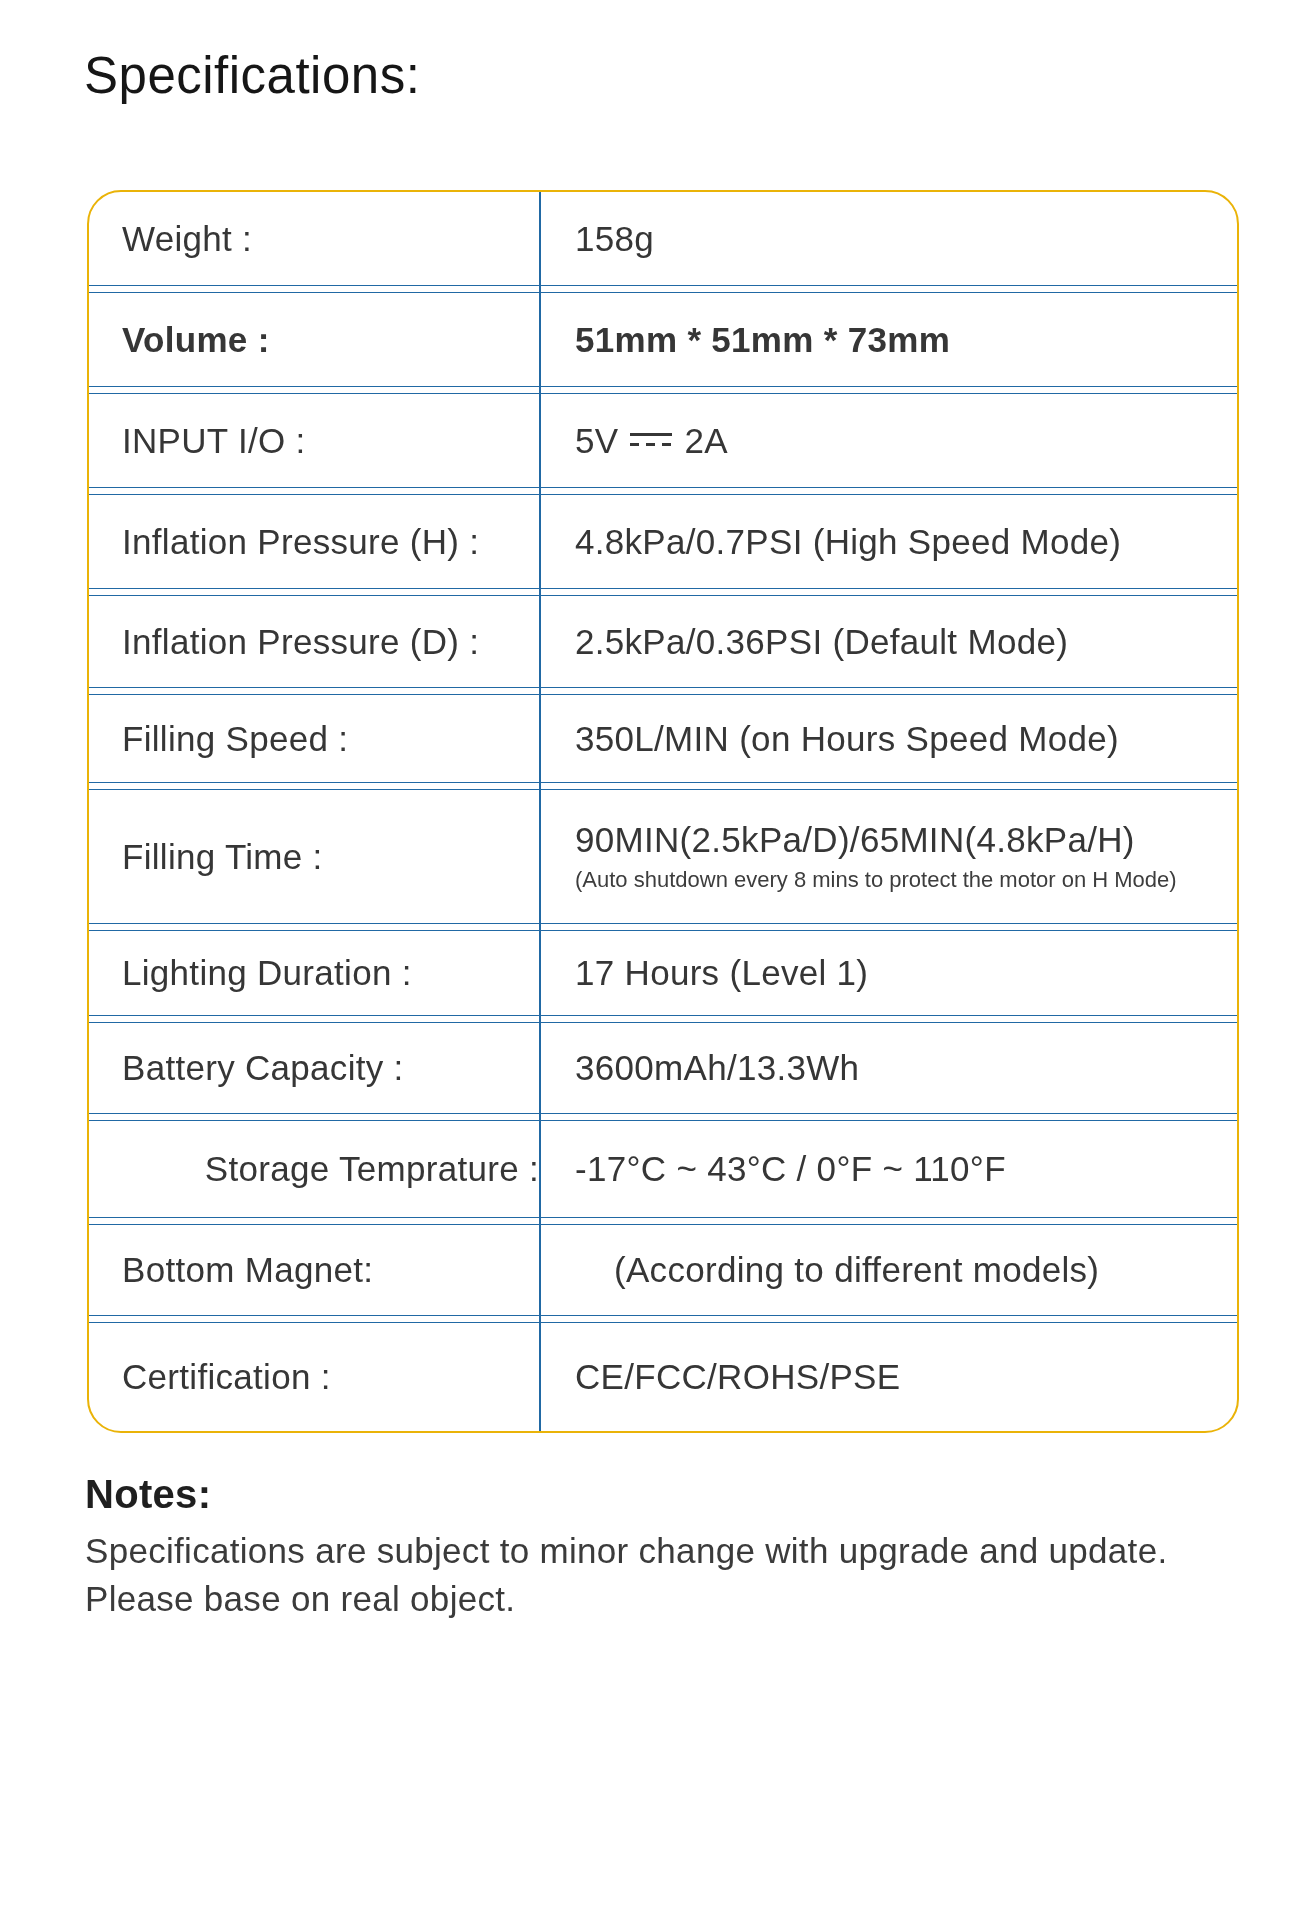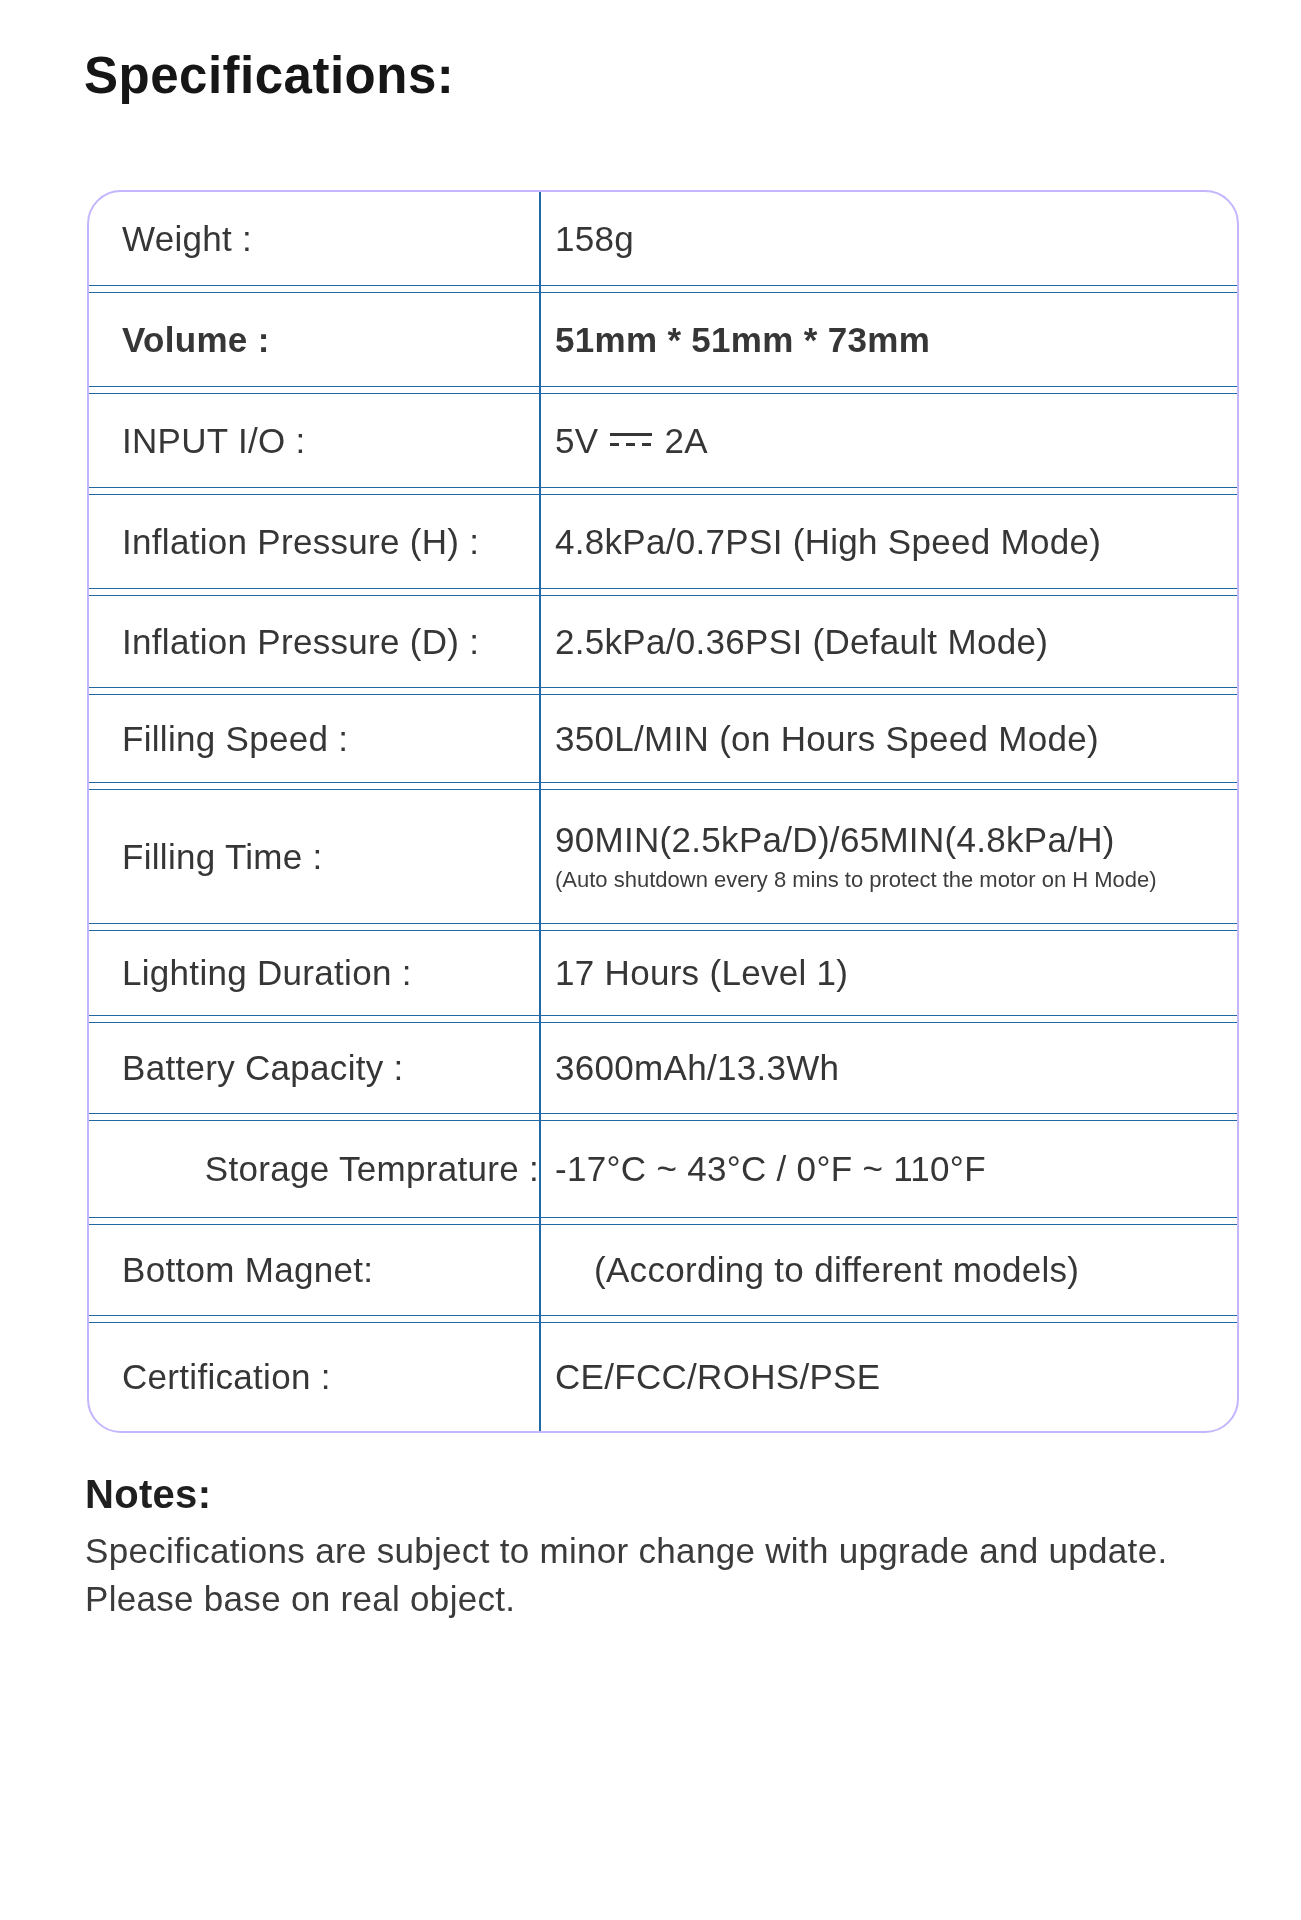--- a/index.html
+++ b/index.html
@@ -7,29 +7,29 @@
     position:relative;
     width:1301px;height:1920px;
     font-family:"Liberation Sans","DejaVu Sans",sans-serif;
     color:#363636;
     overflow:hidden;
   }
 
   
   .page-title{
     position:absolute;left:84px;top:46px;
-    font-size:51px;font-weight:bold;color:#161616;
+    font-size:51px;font-weight:normal;color:#161616;
     letter-spacing:0.5px;
   }
 
   
   .spec-table{
     position:absolute;left:87px;top:190px;
     width:1148px;
-    border:2px solid #c4b5fd;
+    border:2px solid #eab308;
     border-radius:34px;
     background:#ffffff;
     overflow:hidden;
   }
   .divider-v{
     position:absolute;left:450px;top:0;bottom:0;width:2px;
     background:#2169a4;
   }
   .spec-row{
     display:grid;
@@ -40,21 +40,21 @@
     height:8px;
     border-top:1.5px solid #2169a4;
     border-bottom:1.5px solid #2169a4;
     box-sizing:border-box;
   }
   .cell{
     display:flex;flex-direction:column;justify-content:center;
     font-size:35px;letter-spacing:0.3px;color:#363636;
   }
   .cell.label{padding-left:33px;}
-  .cell.value{padding-left:16px;}
+  .cell.value{padding-left:36px;}
   .value-main{white-space:nowrap;display:flex;align-items:center;}
   .value-note{
     font-size:22px;letter-spacing:0;color:#3d3d3d;
     margin-top:7px;white-space:nowrap;
   }
   
   .row-h0{height:93px;}  .row-h1{height:93px;font-weight:bold;}  .row-h2{height:93px;}
   .row-h3{height:93px;}  .row-h4{height:91px;}  .row-h5{height:87px;}
   .row-h6{height:133px;} .row-h7{height:84px;}  .row-h8{height:90px;}
   .row-h9{height:96px;text-align:right;}  .row-h10{height:90px;gap:39px;} .row-h11{height:108px;}

